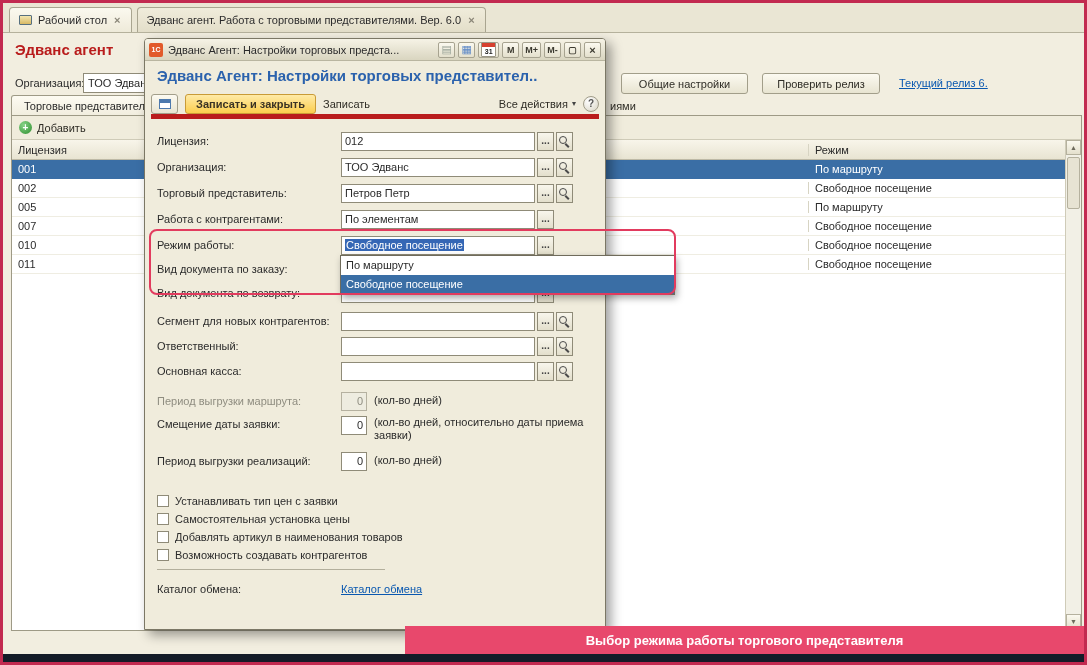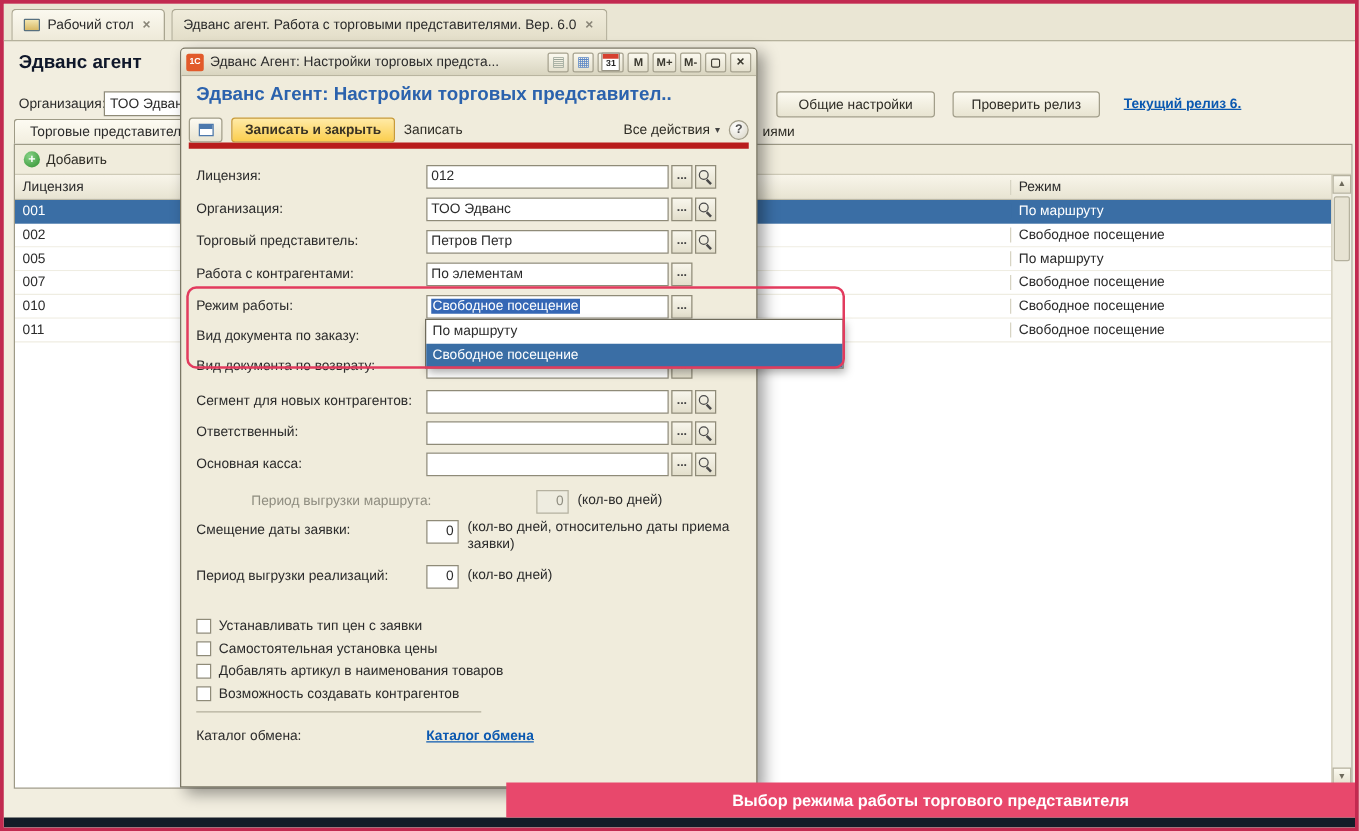--- a/index.html
+++ b/index.html
@@ -7,25 +7,25 @@
   .frame { position:relative; width:1087px; height:665px; border:3px solid #c22a50; background:#f2eee0; overflow:hidden; }
 
   
   .tabbar { position:absolute; left:0; top:0; right:0; height:30px; background:#eae6d4; border-bottom:1px solid #b5b19c; display:flex; align-items:flex-end; padding:20px 4px 0 6px; }
   .wtab { display:flex; align-items:center; gap:6px; height:25px; padding:0 9px; margin-right:5px; border:1px solid #a9a590; border-bottom:none; border-radius:4px 4px 0 0; background:linear-gradient(#fbf9ef,#eeead9); white-space:nowrap; }
   .wtab.inactive { background:linear-gradient(#f0ecdb,#e3dec9); }
   .wtab .x { color:#8a8678; font-weight:bold; font-size:11px; padding:0 1px; }
   .desk-ico { width:13px; height:10px; border:1px solid #57707f; border-radius:1px; background:linear-gradient(#f3e6b0,#d8b964); }
 
   
-  .page-title { position:absolute; left:12px; top:38px; font-size:15px; font-weight:bold; color:#0f172a; white-space:nowrap; }
+  .page-title { position:absolute; left:12px; top:38px; font-size:15px; font-weight:bold; color:#b91c1c; white-space:nowrap; }
   .org-label { position:absolute; left:12px; top:74px; }
   .org-input { position:absolute; left:80px; top:70px; width:230px; height:20px; background:#fff; border:1px solid #8f8b78; line-height:18px; padding:0 4px; }
   .abtn { position:absolute; height:21px; display:flex; align-items:center; justify-content:center; border:1px solid #a29e8a; border-radius:3px; background:linear-gradient(#fcfaf1,#e8e4d1); color:#2f2d26; padding:0 8px; white-space:nowrap; }
-  .link { color:#0a58b0; text-decoration:underline; white-space:nowrap;font-weight:bold; }
+  .link { color:#0a58b0; text-decoration:underline; white-space:nowrap; }
   .rel-link { position:absolute; left:896px; top:74px; }
   .mtab { position:absolute; left:8px; top:92px; height:21px; padding:0 12px; display:flex; align-items:center; background:linear-gradient(#fdfbf2,#f1edde); border:1px solid #9e9a86; border-bottom:none; border-radius:3px 3px 0 0; white-space:nowrap; }
   .mtab-frag { position:absolute; left:607px; top:97px; color:#2f2d26; }
 
   .panel { position:absolute; left:8px; top:112px; width:1071px; height:516px; border:1px solid #9e9a86; background:#fff; }
   .panel-toolbar { height:24px; background:#f0ecdc; border-bottom:1px solid #cfcbb8; display:flex; align-items:center; gap:5px; padding:0 7px; }
   .addbtn { display:flex; align-items:center; gap:5px; color:#2f2d26; }
   .plus { width:13px; height:13px; border-radius:50%; background:radial-gradient(circle at 35% 30%, #86d286, #2f8f2f); color:#fff; font-weight:bold; font-size:10px; line-height:13px; text-align:center; }
 
   .thead { display:flex; height:20px; margin-right:16px; background:linear-gradient(#f8f5ea,#e8e4d2); border-bottom:1px solid #bdb9a6; align-items:center; }
@@ -65,21 +65,21 @@
   .frow { position:absolute; left:12px; height:20px; display:flex; align-items:center; }
   .flabel { width:184px; flex-shrink:0; white-space:nowrap; overflow:hidden; }
   .ffield { position:relative; width:194px; height:19px; background:#fff; border:1px solid #8f8b78; display:flex; align-items:center; padding:0 3px; white-space:nowrap; overflow:hidden; }
   .sel-text { background:#3567b5; color:#fff; padding:0 1px; }
   .btn-sm { width:17px; height:19px; margin-left:2px; flex-shrink:0; display:flex; align-items:center; justify-content:center; border:1px solid #8f8b78; background:linear-gradient(#f8f6ec,#e3dfcc); font-size:10px; font-weight:bold; color:#444; line-height:1; }
   .mag { position:relative; width:11px; height:11px; }
   .mag::before { content:""; position:absolute; left:0; top:0; width:6px; height:6px; border:1.5px solid #4a4a4a; border-radius:50%; }
   .mag::after { content:""; position:absolute; left:7px; top:7px; width:5px; height:1.8px; background:#4a4a4a; transform:rotate(45deg); transform-origin:0 0; }
   .numf { width:26px; height:19px; background:#fff; border:1px solid #8f8b78; text-align:right; padding:0 3px; line-height:17px; flex-shrink:0; }
   .fhint { margin-left:7px; width:245px; line-height:1.2; white-space:normal; }
-  .dis { color:#8f8d80;margin-left:44px; }
+  .dis { color:#8f8d80; }
   .numf.dis { background:#eeece0; border-color:#b5b1a0; }
   .cbrow { position:absolute; left:12px; height:16px; display:flex; align-items:center; gap:6px; }
   .cb { width:12px; height:12px; background:#fff; border:1px solid #8f8b78; flex-shrink:0; }
   .sep { position:absolute; left:12px; width:228px; border-top:1px solid #b3af9c; }
 
   
   .popup { position:absolute; left:337px; top:252px; width:335px; z-index:30; background:#fff; border:1px solid #6f6b5b; box-shadow:2px 3px 7px rgba(0,0,0,.35); }
   .popup .opt { height:19px; line-height:19px; padding-left:5px; white-space:nowrap; }
   .popup .opt.selected { background:#3a6ea5; color:#fff; }
   .callout { position:absolute; left:146px; top:226px; width:527px; height:66px; border:2px solid #e23b5e; border-radius:8px; z-index:40; pointer-events:none; }

